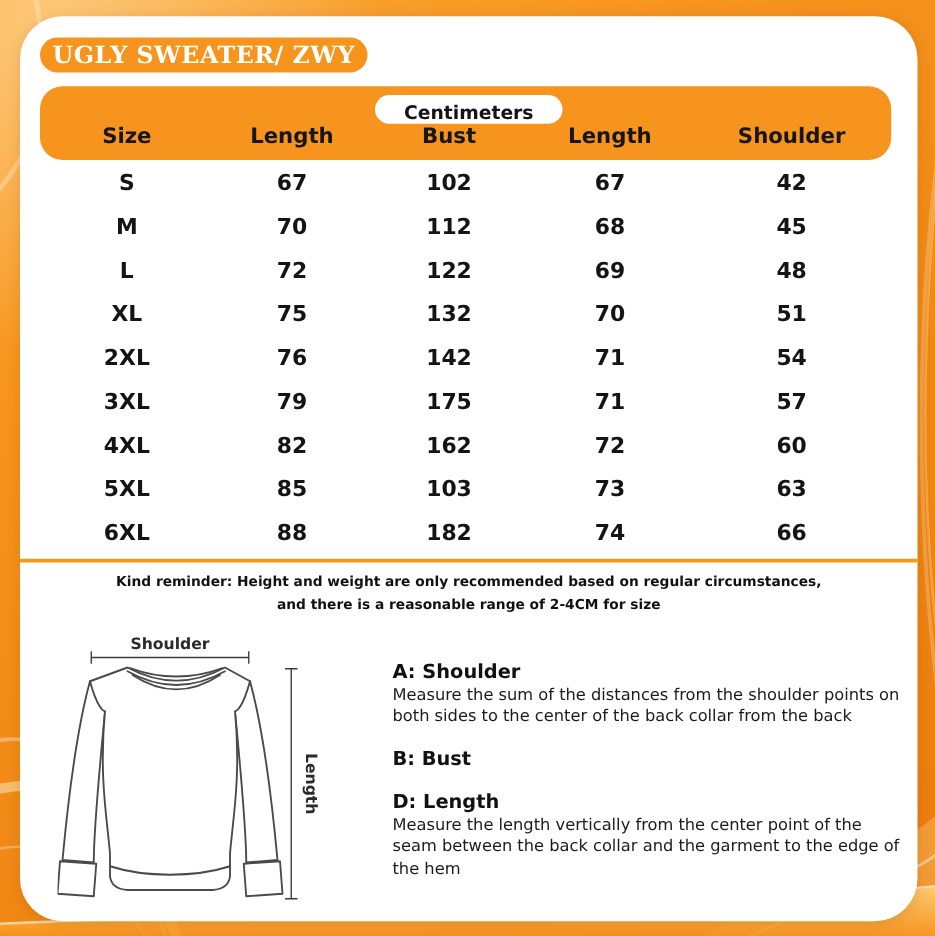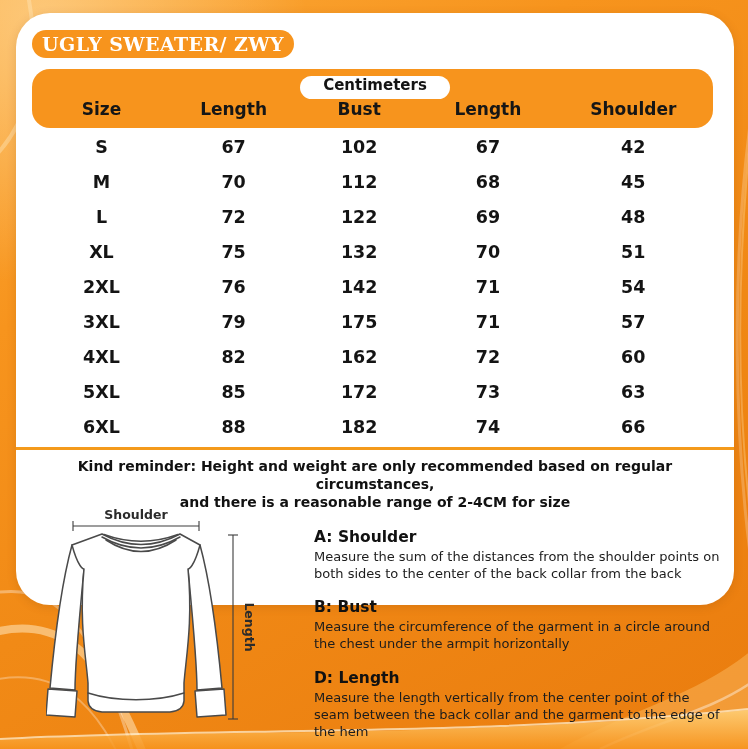--- a/index.html
+++ b/index.html
@@ -3,39 +3,39 @@
 <meta charset="utf-8">
 <style>
   html,body{margin:0;padding:0;}
   body{
     width:748px;height:749px;position:relative;overflow:hidden;
     font-family:"DejaVu Sans","Liberation Sans",sans-serif;
     background:linear-gradient(150deg,#fbaa3a 0%,#f7941d 28%,#f18a16 55%,#ea7c0e 100%);
   }
   .bg-decor{position:absolute;inset:0;z-index:0;}
   .card{
-    position:absolute;left:16px;top:13px;width:718px;height:592px;
+    position:absolute;left:16px;top:13px;width:718px;height:724px;
     background:#ffffff;border-radius:34px;z-index:1;
     box-shadow:0 2px 10px rgba(120,60,0,0.18);
   }
   .title-pill{
     position:absolute;left:16px;top:17px;width:262px;height:28px;
     background:#f7941d;border-radius:15px;
     display:flex;align-items:center;justify-content:center;
     color:#ffffff;font-family:"DejaVu Serif","Liberation Serif",serif;
     font-weight:bold;font-size:19px;letter-spacing:0.4px;
   }
   .table-header{
     position:absolute;left:16px;top:56px;width:681px;height:59px;
     background:#f7941d;border-radius:18px;
   }
   .cm-pill{
     position:absolute;left:268px;top:7px;width:150px;height:23px;
     background:#ffffff;border-radius:12px;
-    display:flex;align-items:flex-start;justify-content:center;
+    display:flex;align-items:flex-end;justify-content:center;
     font-size:15px;font-weight:bold;color:#141414;
   }
   .col-grid{
     display:grid;grid-template-columns:20.4% 18.4% 18.5% 19.3% 23.4%;
     width:100%;
   }
   .table-header .col-grid{
     position:absolute;left:0;bottom:5px;height:28px;align-items:center;
   }
   .hcell{
@@ -50,21 +50,21 @@
   }
   .tcell{
     text-align:center;font-size:17.5px;font-weight:bold;color:#141414;
   }
   .divider{
     position:absolute;left:0;top:434px;width:100%;height:3px;
     background:#f49a1b;
   }
   .reminder{
     position:absolute;left:0;top:444px;width:100%;
-    text-align:center;font-size:14px;font-weight:bold;color:#111111;
+    text-align:center;font-size:11px;font-weight:bold;color:#111111;
     line-height:18px;
   }
   .diagram{
     position:absolute;left:30px;top:494px;width:256px;height:228px;
   }
   .mlist{
     position:absolute;left:298px;top:499px;width:406px;
   }
   .mitem{margin-bottom:11px;margin-top:16px;}
   .mhead{font-size:15.5px;font-weight:bold;color:#111111;margin-bottom:2px;}
@@ -162,21 +162,21 @@
       <div class="trow">
         <div class="tcell">4XL</div>
         <div class="tcell">82</div>
         <div class="tcell">162</div>
         <div class="tcell">72</div>
         <div class="tcell">60</div>
       </div>
       <div class="trow">
         <div class="tcell">5XL</div>
         <div class="tcell">85</div>
-        <div class="tcell">172</div>
+        <div class="tcell">103</div>
         <div class="tcell">73</div>
         <div class="tcell">63</div>
       </div>
       <div class="trow">
         <div class="tcell">6XL</div>
         <div class="tcell">88</div>
         <div class="tcell">182</div>
         <div class="tcell">74</div>
         <div class="tcell">66</div>
       </div>
@@ -220,21 +220,20 @@
     <text x="199" y="120" text-anchor="middle" font-size="12.5" font-weight="bold" fill="#2b2b2b" transform="rotate(90 199 120)">Length</text>
   </svg>
 
   <div class="mlist">
       <div class="mitem">
         <div class="mhead">A: Shoulder</div>
         <div class="mdesc">Measure the sum of the distances from the shoulder points on both sides to the center of the back collar from the back</div>
       </div>
       <div class="mitem">
         <div class="mhead">B: Bust</div>
-        <div class="mdesc">Measure the circumference of the garment in a circle around the chest under the armpit horizontally</div>
       </div>
       <div class="mitem">
         <div class="mhead">D: Length</div>
         <div class="mdesc">Measure the length vertically from the center point of the seam between the back collar and the garment to the edge of the hem</div>
       </div>
     </div>
 
 </div>
 
 </body></html>

